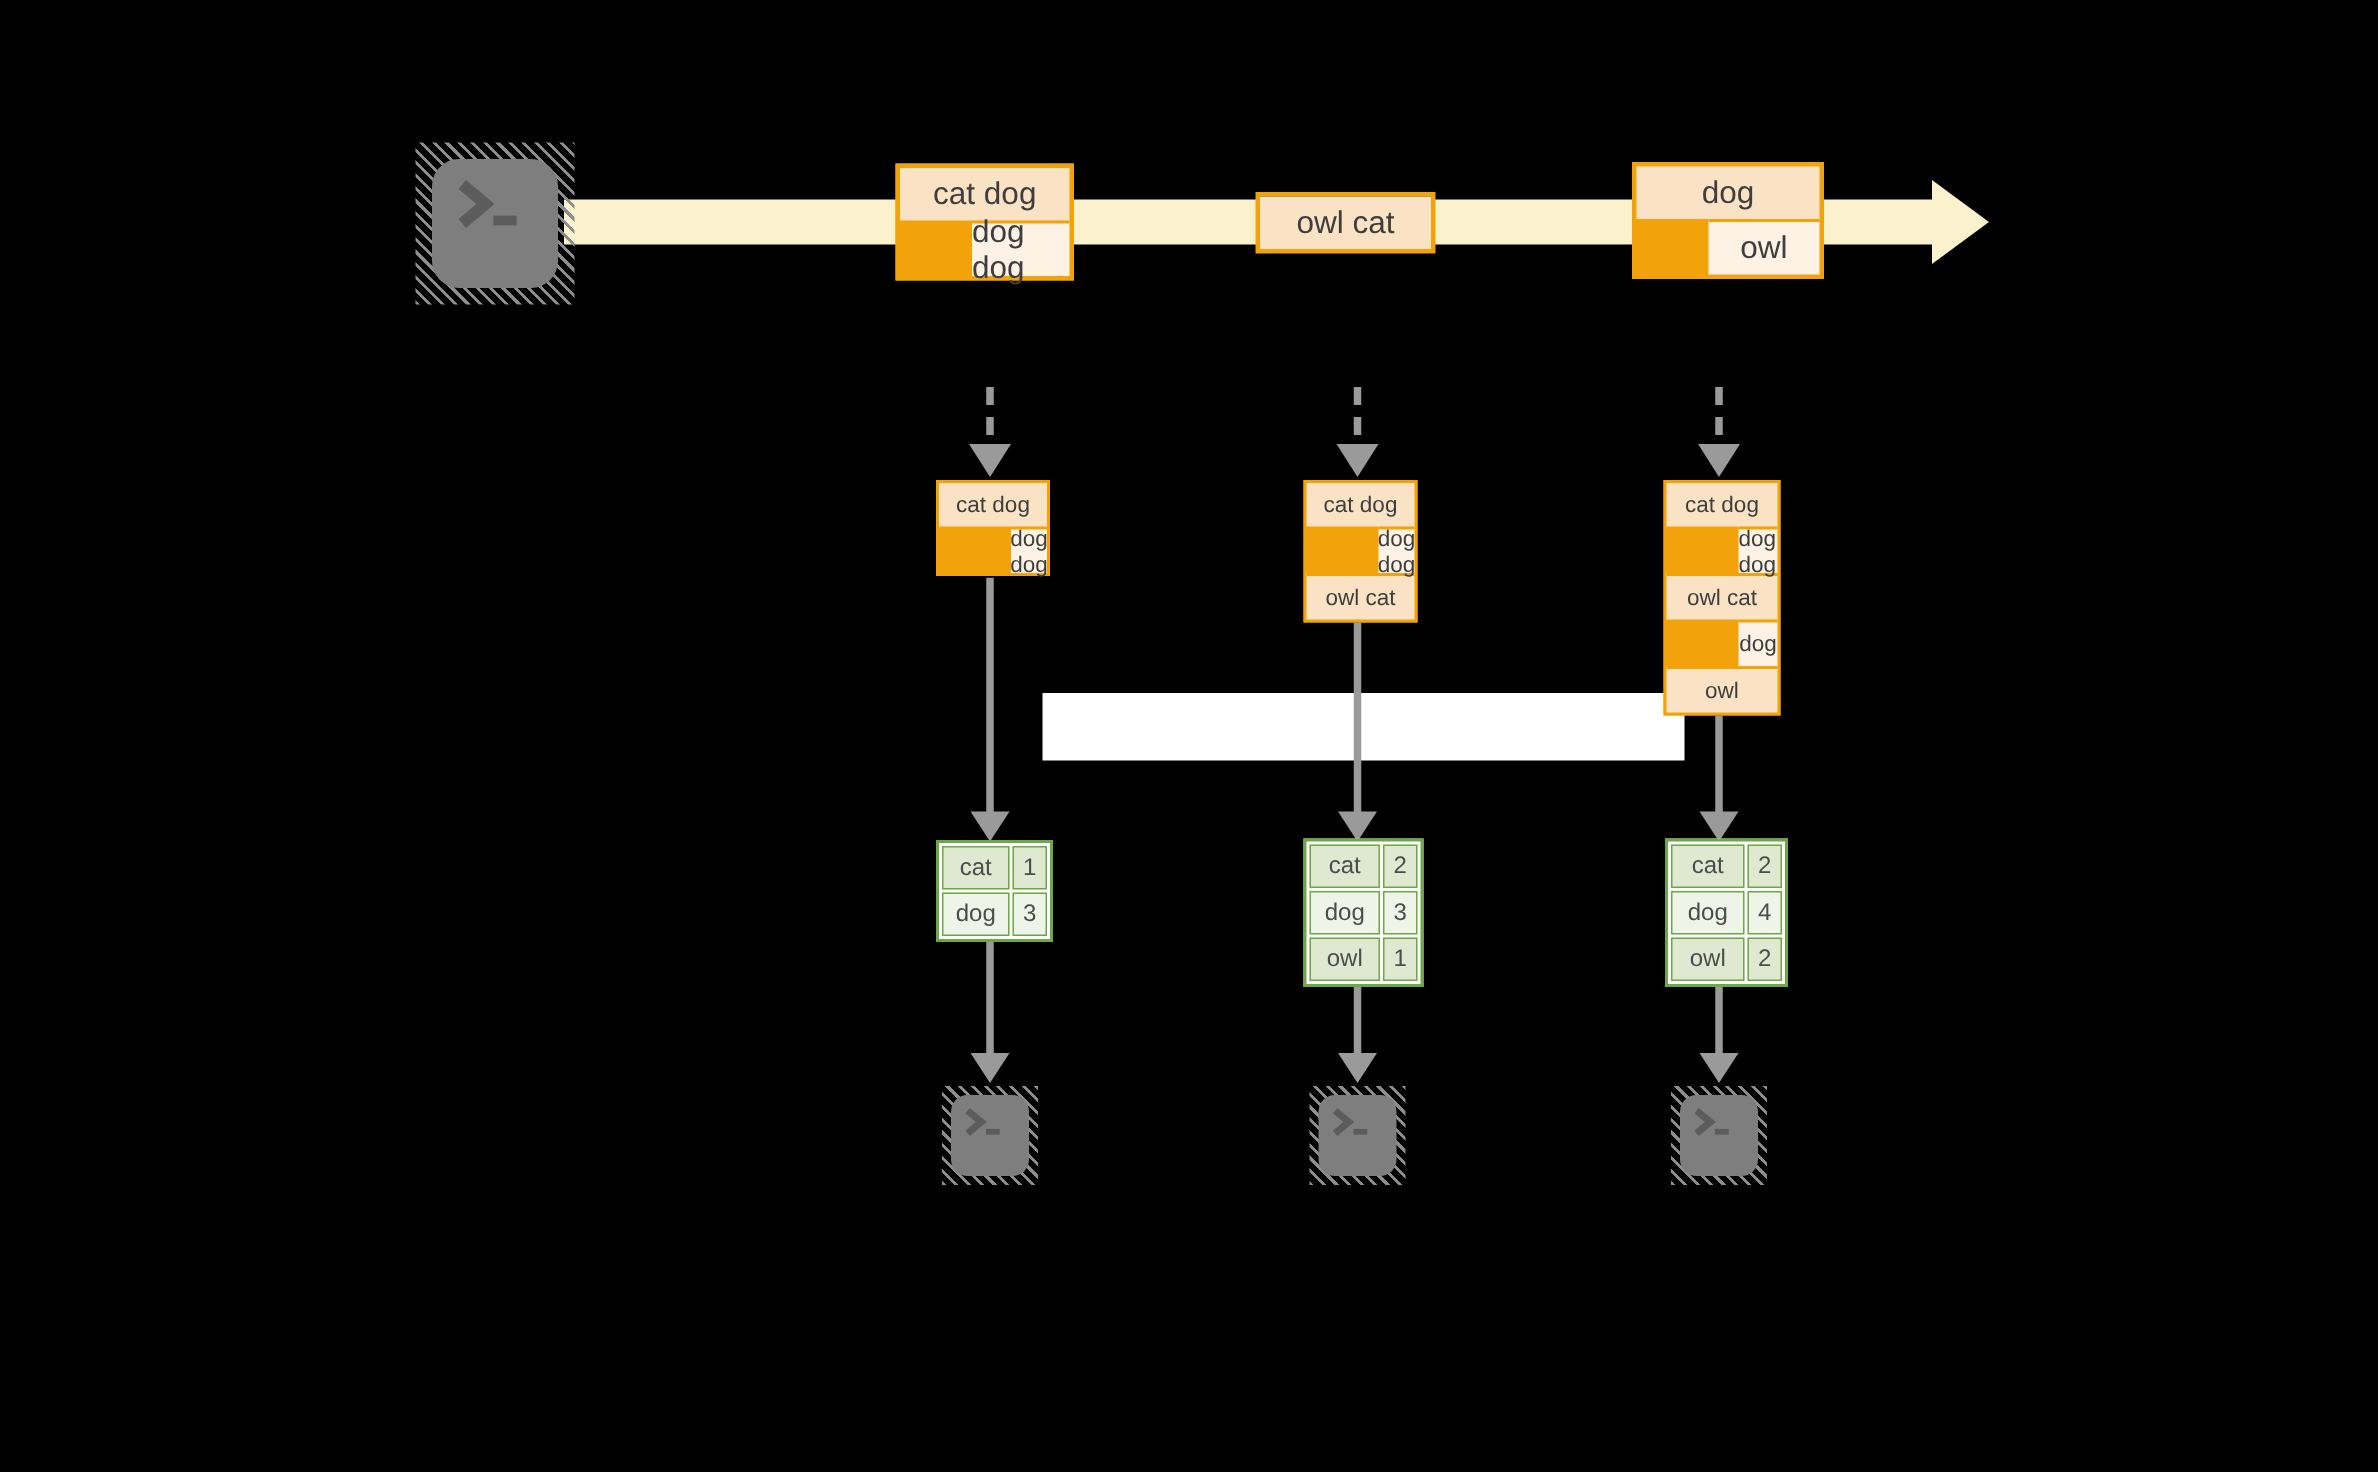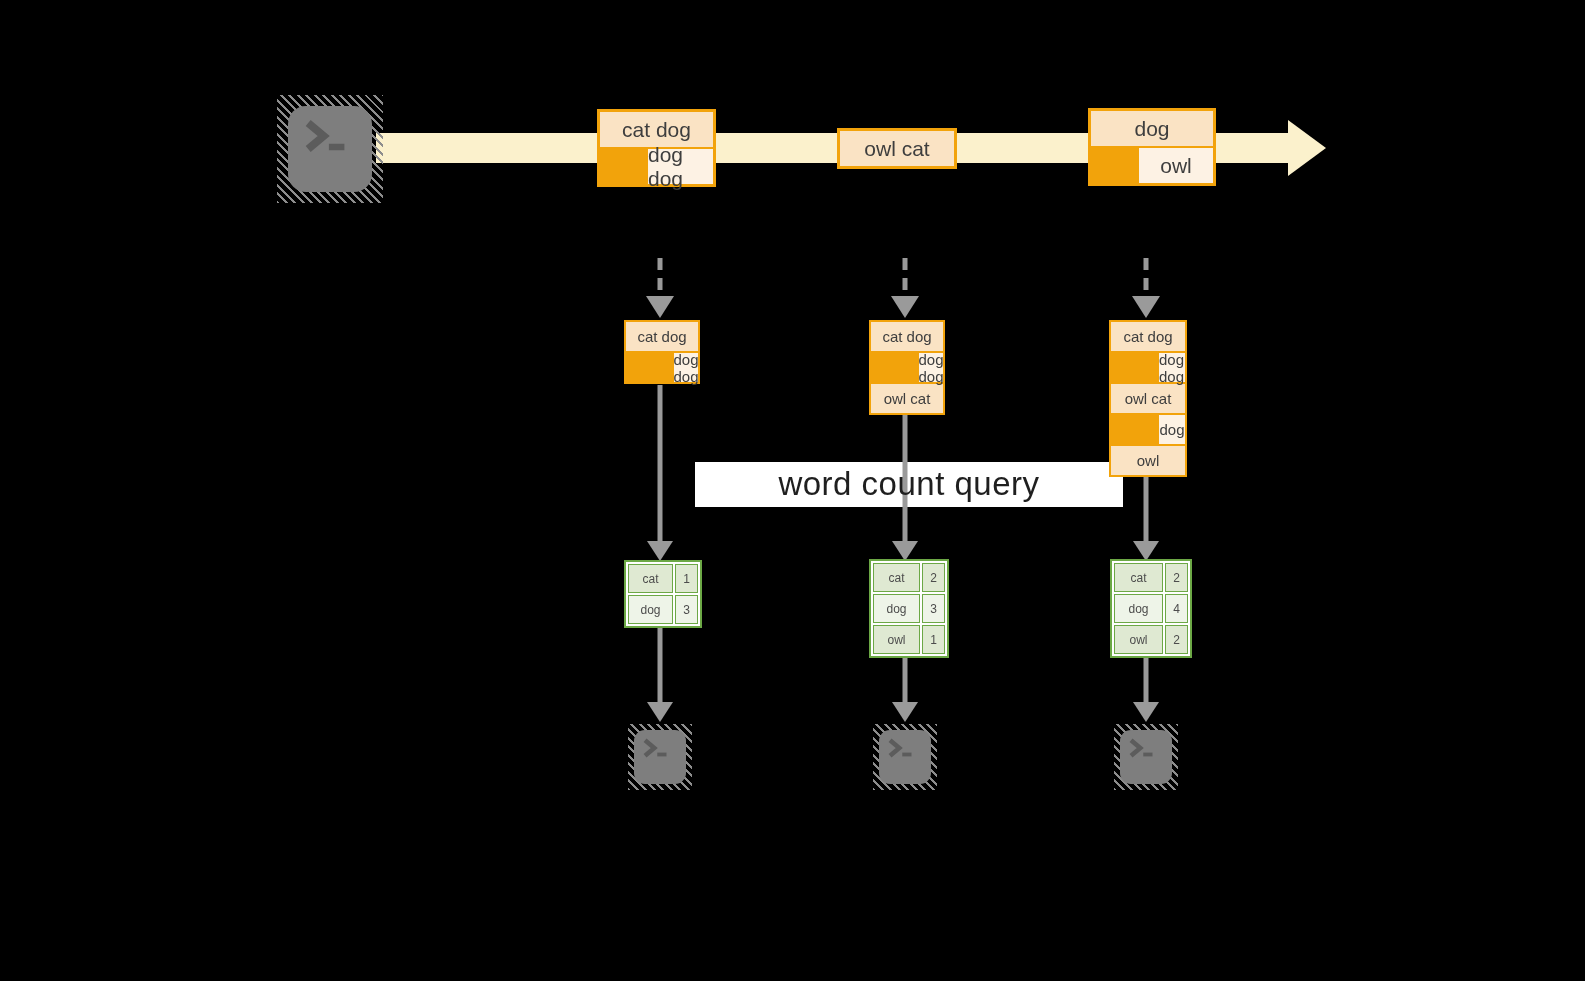--- a/index.html
+++ b/index.html
@@ -22,21 +22,21 @@
   
   .whiteband{position:absolute;left:695px;top:462px;width:428px;height:45px;background:#FFFFFF;z-index:1;}
   .querylabel{position:absolute;left:695px;top:460px;width:428px;height:47px;display:flex;align-items:center;justify-content:center;font-size:33px;color:#1F1F1F;letter-spacing:.5px;z-index:5;}
   
   svg.arrow{position:absolute;z-index:2;}
   svg.arrow line{stroke:#9A9A9A;stroke-width:5;}
   svg.arrow line.dash{stroke-dasharray:12 8;}
   svg.arrow polygon{fill:#9A9A9A;}
   
   .gtable{position:absolute;z-index:3;background:#FFFFFF;border:2.5px solid #6CA845;display:grid;grid-template-columns:1fr 23px;gap:2px;padding:2px;}
-  .gcell{border:1.5px solid #6CA845;display:flex;align-items:center;justify-content:center;height:27px;font-size:12px;color:#4C4C4C;}
+  .gcell{border:1.5px solid #6CA845;display:flex;align-items:center;justify-content:center;height:27px;font-size:16px;color:#4C4C4C;}
   .gcell.dark{background:#DFE9D2;}
   .gcell.light{background:#EEF4E8;}
   
   .term{position:absolute;z-index:3;background:repeating-linear-gradient(45deg,#8D8D8D 0 2px,rgba(0,0,0,0) 2px 6px);}
   .term-inner{position:absolute;background:#7E7E7E;}
   .term.big  .term-inner{inset:11px;border-radius:18px;}
   .term.small .term-inner{inset:6px;border-radius:11px;}
   .term.big  .term-glyph{margin:13px 0 0 15px;}
   .term.small .term-glyph{margin:8px 0 0 8px;}
 </style>
@@ -95,21 +95,20 @@
   </div>
   <div class="obox state" style="left:1109px;top:320px;width:74px">
     <div class="ocell dark">cat dog</div>
     <div class="ocell light">dog dog</div>
     <div class="ocell dark">owl cat</div>
     <div class="ocell light">dog</div>
     <div class="ocell dark">owl</div>
   </div>
 
   <div class="whiteband"></div>
-  <div class="querylabel">word count query</div>
 
   <svg class="arrow" style="left:645px;top:385px" width="30" height="176">
     <line x1="15" y1="0" x2="15" y2="158"></line>
     <polygon points="2,156 28,156 15,176"></polygon>
   </svg>
   <svg class="arrow" style="left:890px;top:415px" width="30" height="146">
     <line x1="15" y1="0" x2="15" y2="128"></line>
     <polygon points="2,126 28,126 15,146"></polygon>
   </svg>
   <svg class="arrow" style="left:1131px;top:477px" width="30" height="84">

